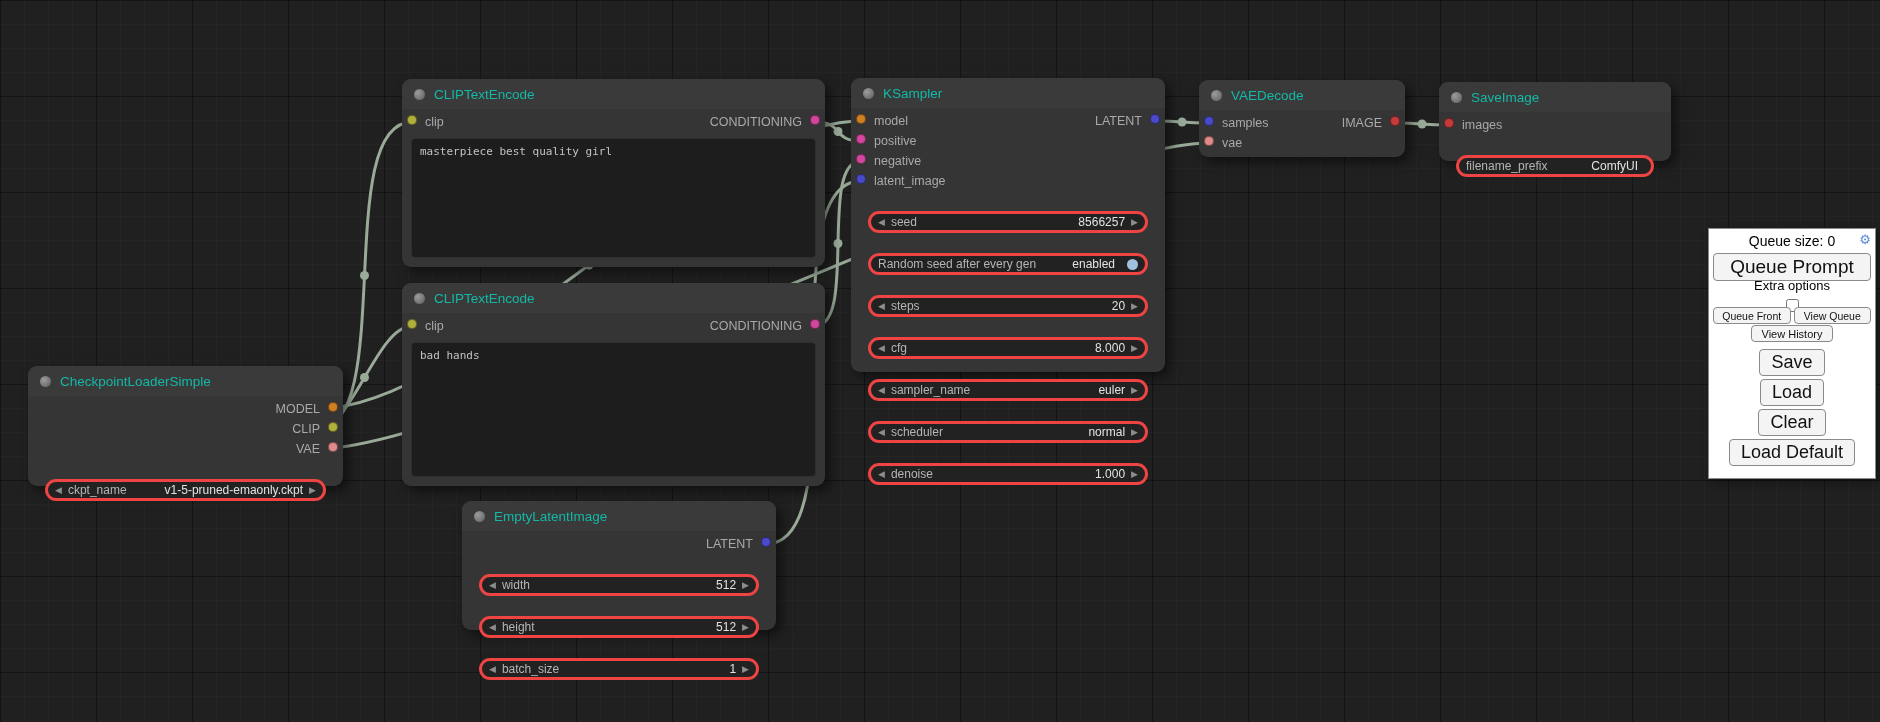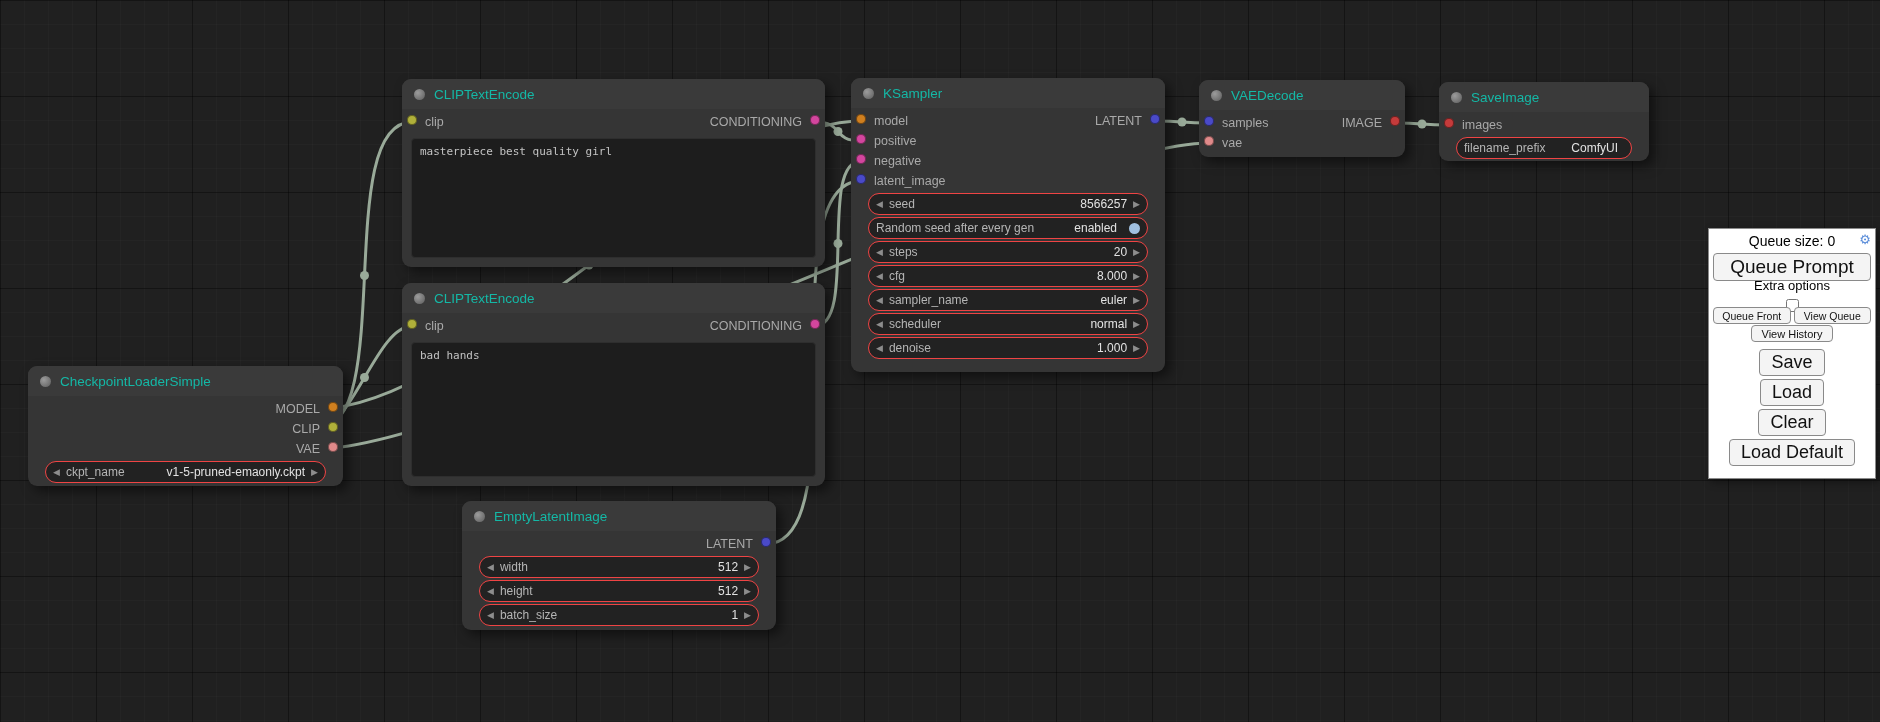--- a/index.html
+++ b/index.html
@@ -36,21 +36,21 @@
   .port-row { display:flex; justify-content:space-between; align-items:center; height:20px; }
   .port { display:flex; align-items:flex-start; gap:8px; font-size:12.5px; color:#a9a9a9; }
   .port.in  { padding-left:5px; }
   .port.out { margin-left:auto; padding-right:5px; }
   .dot {
     width:10px; height:10px; border-radius:50%; flex:none;
     box-shadow:inset 0 0 0 1px rgba(0,0,0,.45);
   }
 
   .widget {
-    height:22px; margin:2px 17px 0; background:#222; border:1px solid #ef4444;
+    height:22px; margin:20px 17px 0; background:#222; border:3px solid #ef4444;
     border-radius:11px; display:flex; align-items:center; padding:0 7px;
     font-size:12px; color:#b5b5b5; gap:6px;
   }
   .widget .arrow  { font-size:9px; color:#8d8d8d; line-height:1; cursor:pointer; }
   .widget .wlabel { white-space:nowrap; }
   .widget .wvalue { margin-left:auto; color:#e2e2e2; white-space:nowrap; }
   .widget.no-arrows .wvalue { margin-right:6px; }
   .toggle-dot { width:11px; height:11px; border-radius:50%; flex:none; }
 
   .node-text {
@@ -306,21 +306,21 @@
     </div>
     <div class="port-row">
         <span class="port in">
           <span class="dot" style="background-color: rgb(224, 138, 138);"></span>
           <span>vae</span>
         </span>
       </div>
   </div>
 </div>
 
-<div class="node" style="left:1439px;top:82px;width:210px;height:79px">
+<div class="node" style="left:1439px;top:82px;width:232px;height:79px">
   <div class="node-title">
     <span class="collapse-dot"></span>
     <span class="title-text">SaveImage</span>
   </div>
   <div class="ports">
     <div class="port-row">
         <span class="port in">
           <span class="dot" style="background-color: rgb(197, 59, 59);"></span>
           <span>images</span>
         </span>

